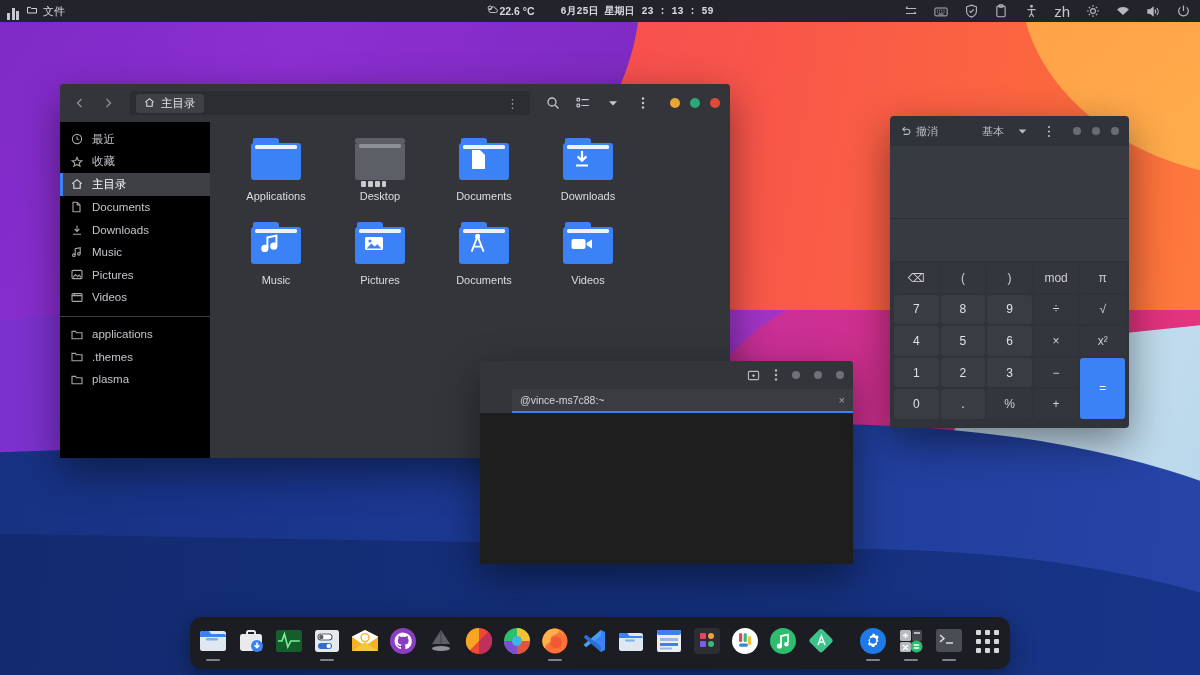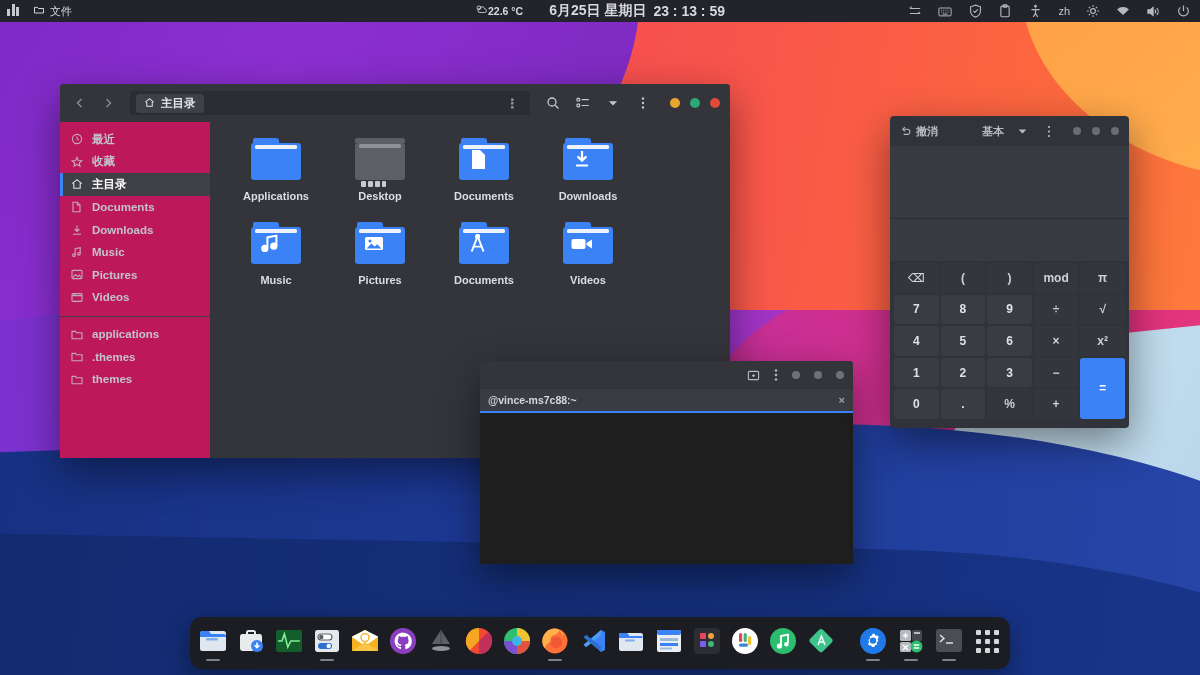--- a/index.html
+++ b/index.html
@@ -65,54 +65,54 @@
     border-radius: 0 520px 0 0 / 0 180px 0 0;
     transform: rotate(1deg);
   }
 
   
   .topbar {
     position: absolute; left: 0; top: 0; width: 1200px; height: 22px;
     background: #23242b; display: flex; align-items: center;
     color: #d8d9de; font-size: 11px; z-index: 60;
   }
-  .tb-left { display: flex; align-items: flex-start; gap: 7px; padding-left: 7px; }
+  .tb-left { display: flex; align-items: flex-end; padding-left: 7px; }
   .tb-logo { width: 13px; height: 13px; display: flex; align-items: flex-end; gap: 1.5px; }
   .tb-logo i { display: block; background: #c8c9ce; width: 3px; }
   .tb-logo i:nth-child(1) { height: 7px; }
   .tb-logo i:nth-child(2) { height: 12px; }
   .tb-logo i:nth-child(3) { height: 9px; }
   .tb-app { display: flex; align-items: center; gap: 5px; padding: 1px 6px; cursor: default; }
   .tb-center { position: absolute; left: 0; right: 0; display: flex; justify-content: center; align-items: center; gap: 26px; }
   .tb-temp { display: flex; align-items: center; font-weight: bold; font-size: 10.5px; }
-  .tb-clock { display: flex; align-items: center; gap: 7px; font-weight: bold; font-size: 14px; }
+  .tb-clock { display: flex; align-items: center; gap: 7px; font-weight: bold; font-size: 10px; font-family: Liberation Mono, monospace; }
   .tb-right { margin-left: auto; display: flex; align-items: center; gap: 16px; padding-right: 10px; }
   .tb-ic { width: 14px; height: 14px; display: flex; align-items: center; justify-content: center; opacity: .82; }
   .tb-ic svg { display: block; }
-  .tb-lang { font-size: 11px; opacity: .9; }
+  .tb-lang { font-size: 15px; opacity: .9; }
 
   
-  .win { position: absolute; background: #33353b; box-shadow: 0 14px 40px rgba(0,0,0,.45); font-weight: bold; }
+  .win { position: absolute; background: #33353b; box-shadow: 0 14px 40px rgba(0,0,0,.45); }
 
   
   #filemanager { left: 60px; top: 84px; width: 670px; height: 374px; border-radius: 4px 4px 0 0; overflow: hidden; }
   .fm-head { height: 38px; background: #33353b; display: flex; align-items: center; padding: 0 8px; gap: 4px; }
   .nav-btn { width: 24px; height: 24px; display: flex; align-items: center; justify-content: center; color: #8b8d95; border-radius: 3px; }
   .pathbar { flex: 1; height: 24px; background: #2b2d33; border-radius: 3px; display: flex; align-items: center; margin: 0 6px; padding: 0 6px; }
   .path-crumb { display: flex; align-items: center; gap: 6px; background: #3e4046; border-radius: 3px; padding: 2px 8px; color: #e3e4e8; font-size: 11.5px; }
   .path-spacer { flex: 1; }
   .path-dots { color: #9a9ca3; font-size: 13px; padding: 0 4px; letter-spacing: 1px; }
   .hd-btn { width: 26px; height: 24px; display: flex; align-items: center; justify-content: center; color: #c6c8ce; border-radius: 3px; }
   .wctl { display: flex; align-items: center; gap: 10px; margin-left: 10px; margin-right: 2px; }
   .dot { width: 10px; height: 10px; border-radius: 50%; }
   .dot.yellow { background: #e9a52f; }
   .dot.green { background: #2aa876; }
   .dot.red { background: #e04a3a; }
   .fm-body { display: flex; height: 336px; }
-  .fm-side { width: 150px; background: #be185d; padding-top: 6px; font-size: 11.5px; color: #c2c4ca; overflow: hidden; }
+  .fm-side { width: 150px; background: #000000; padding-top: 6px; font-size: 11.5px; color: #c2c4ca; overflow: hidden; }
   .side-item { display: flex; align-items: center; gap: 9px; height: 22.6px; padding: 0 10px; position: relative; }
   .side-item.active { background: #3e4046; color: #fff; }
   .side-item.active::before { content: ""; position: absolute; left: 0; top: 0; bottom: 0; width: 2.5px; background: #3b82f6; }
   .side-ic { width: 13px; height: 13px; display: flex; align-items: center; justify-content: center; opacity: .85; }
   .side-sep { height: 1px; background: #3b3d43; margin: 7px 0 6px 0; }
   .fm-main { flex: 1; background: #33353b; padding: 12px 14px; }
   .grid { display: flex; flex-wrap: wrap; align-content: flex-start; }
   .gitem { width: 104px; height: 84px; display: flex; flex-direction: column; align-items: center; justify-content: flex-start; gap: 6px; }
   .gicon { width: 62px; height: 50px; position: relative; }
   .glabel { font-size: 11px; color: #dcdde1; }
@@ -123,21 +123,21 @@
   .folder .lip { position: absolute; left: 4px; top: 7px; width: 42px; height: 4px; background: #eef3fb; border-radius: 1.5px; }
   .folder.grey .tab, .folder.grey .body { background: #5d5f66; }
   .folder.grey .lip { background: #8e9096; }
   .fglyph { position: absolute; left: 0; top: 9px; width: 50px; height: 33px; display: flex; align-items: center; justify-content: center; color: #fff; }
 
   
   #terminal { left: 480px; top: 361px; width: 373px; height: 203px; border-radius: 4px 4px 0 0; overflow: hidden; z-index: 20; }
   .tm-head { height: 28px; background: #33353b; display: flex; align-items: center; justify-content: flex-end; gap: 14px; padding: 0 9px; }
   .tm-ic { color: #b9bbc1; display: flex; align-items: center; }
   .tm-dot { width: 8px; height: 8px; border-radius: 50%; background: #6f7178; }
-  .tm-tabs { height: 24px; background: #6d28d9; display: flex; align-items: flex-end; }
+  .tm-tabs { height: 24px; background: #6d28d9; display: flex; align-items: flex-end; margin-left: 32px; }
   .tm-tab { flex: 1; height: 24px; background: #3a3c42; border-bottom: 2px solid #3b82f6; display: flex; align-items: center; justify-content: space-between; padding: 0 8px; color: #d4d6da; font-size: 10.5px; }
   .tm-close { color: #9ea0a6; font-size: 11px; }
   .tm-body { background: #1e1e1e; height: 151px; }
 
   
   #calculator { left: 890px; top: 116px; width: 239px; height: 312px; border-radius: 4px; overflow: hidden; background: #31333a; z-index: 30; }
   .cl-head { height: 30px; display: flex; align-items: center; padding: 0 10px; gap: 8px; color: #b9bbc1; font-size: 11px; }
   .cl-undo { display: flex; align-items: center; gap: 5px; }
   .cl-mode { margin-left: auto; display: flex; align-items: center; gap: 14px; }
   .cl-dots { display: flex; align-items: center; margin-left: 12px; color: #b9bbc1; }
@@ -442,21 +442,21 @@
               </svg>
             </span>
           <span>.themes</span>
         </div>
         <div class="side-item">
           <span class="side-ic">
               <svg width="12" height="11" viewBox="0 0 12 11" fill="none" stroke="#c2c4ca" stroke-width="1.1">
                 <path d="M1 2.4h3.4l1 1.3H11v6H1z"></path>
               </svg>
             </span>
-          <span>themes</span>
+          <span>plasma</span>
         </div>
       </div>
 
       <div class="fm-main">
         <div class="grid">
 
           <div class="gitem">
             <div class="gicon">
                 <div class="folder">
                   <div class="tab"></div>

